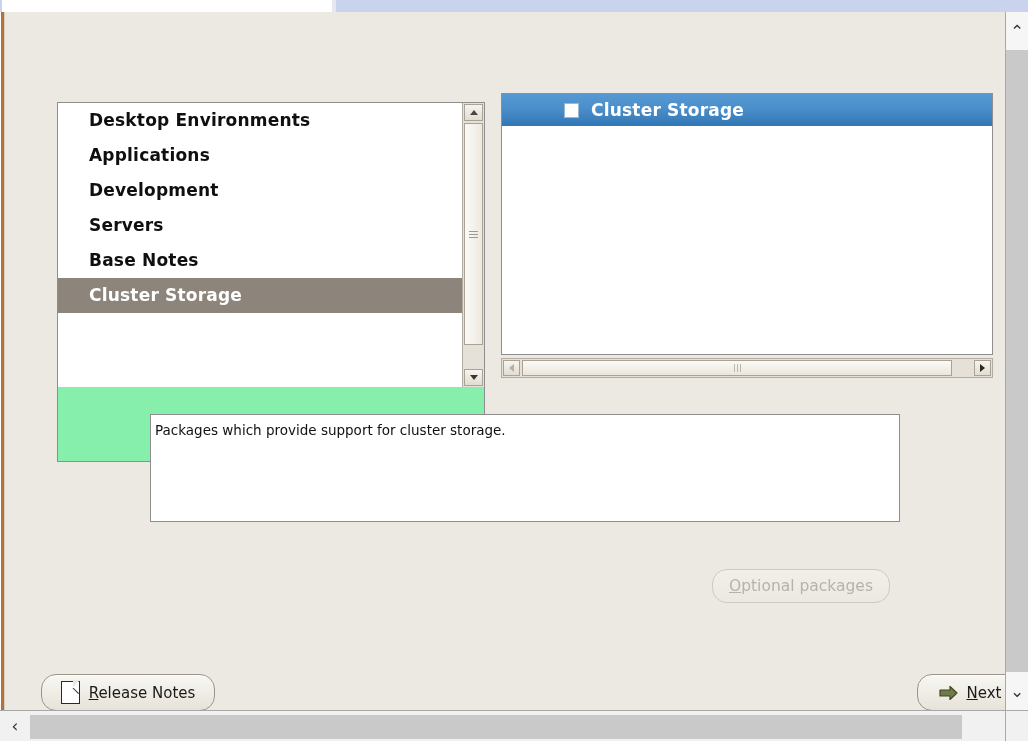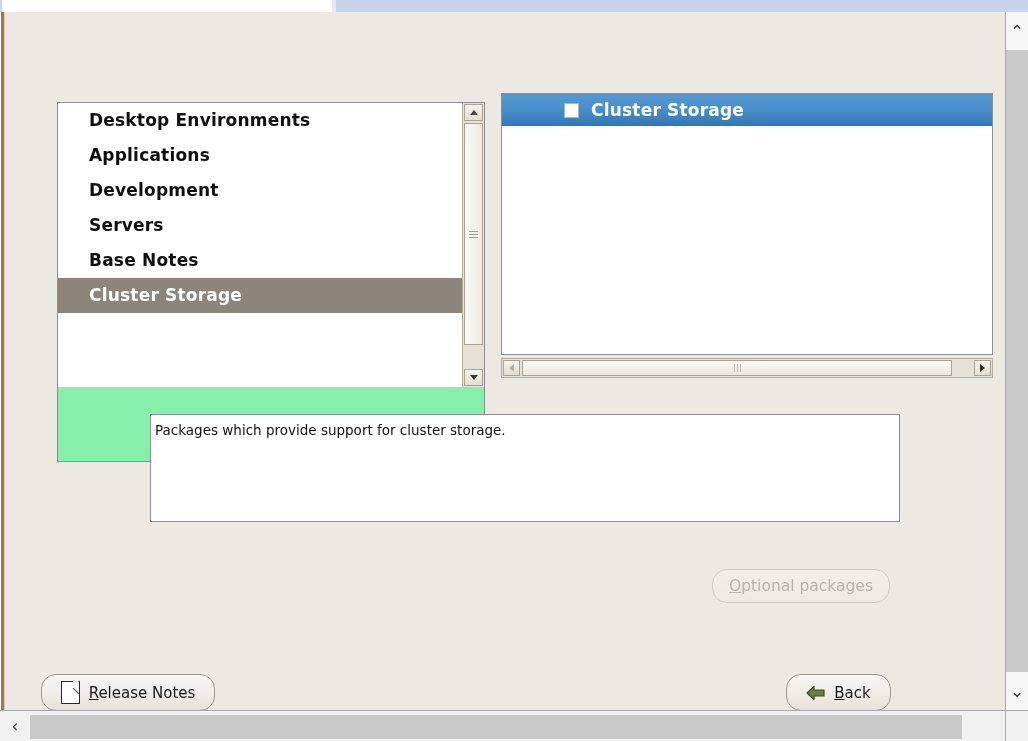--- a/index.html
+++ b/index.html
@@ -378,27 +378,27 @@
 
     <div class="btn disabled" id="btn-optional">
       <span><span class="mn">O</span><span>ptional packages</span></span>
     </div>
 
     <div class="btn" id="btn-release">
       <span class="page-icon"></span>
       <span><span class="mn">R</span><span>elease Notes</span></span>
     </div>
 
-    <div class="btn" id="btn-back">
+
+    <div class="btn" id="btn-next">
       <svg class="arrow-svg" width="19" height="16" viewBox="0 0 19 16">
-        <path d="M1 8 L8 1.5 L8 5 L18 5 L18 11 L8 11 L8 14.5 Z" fill="#6f7a4a" stroke="#43491f" stroke-width="1.2" stroke-linejoin="round"></path>
+        <path d="M18 8 L11 1.5 L11 5 L1 5 L1 11 L11 11 L11 14.5 Z" fill="#6f7a4a" stroke="#43491f" stroke-width="1.2" stroke-linejoin="round"></path>
       </svg>
-      <span><span class="mn">B</span><span>ack</span></span>
-    </div>
-
+      <span><span class="mn">N</span><span>ext</span></span>
+    </div>
 
   </div>
 
   <div class="v-scroll">
     <div class="v-arrow up">⌃</div>
     <div class="track"></div>
     <div class="v-arrow down">⌄</div>
   </div>
 
   <div class="h-scroll">

